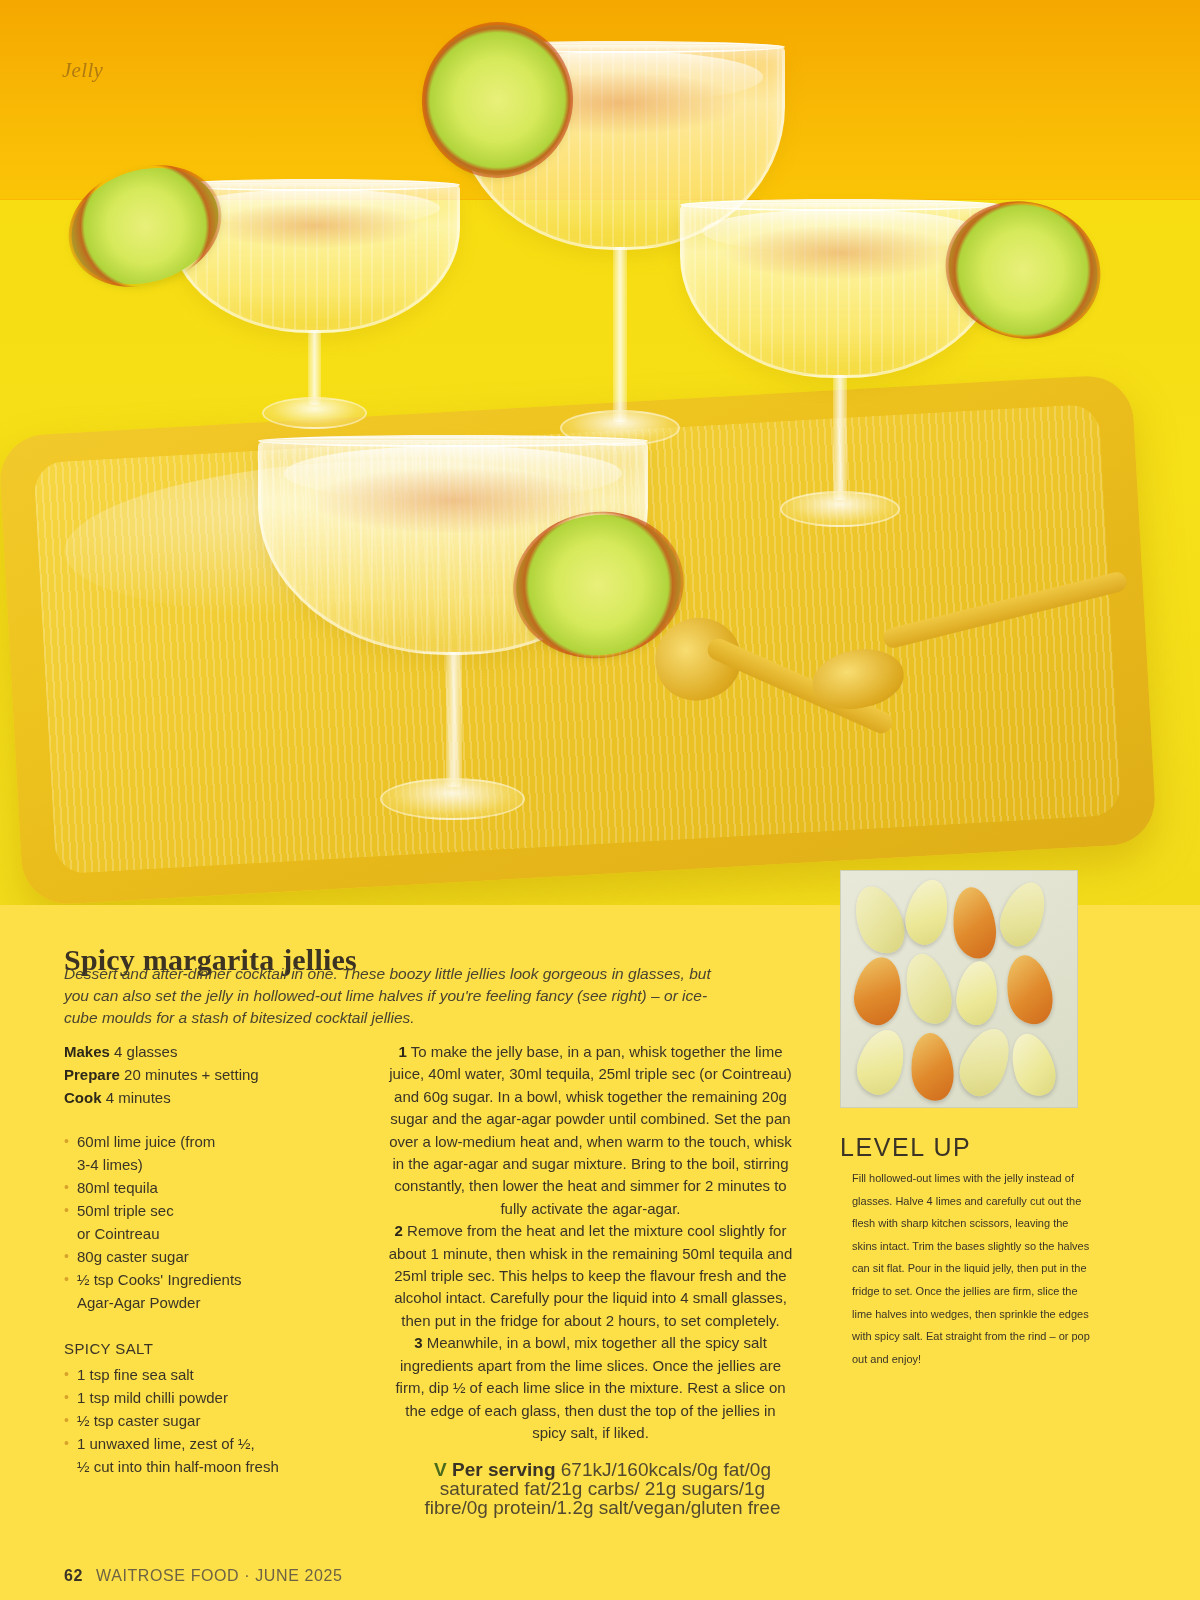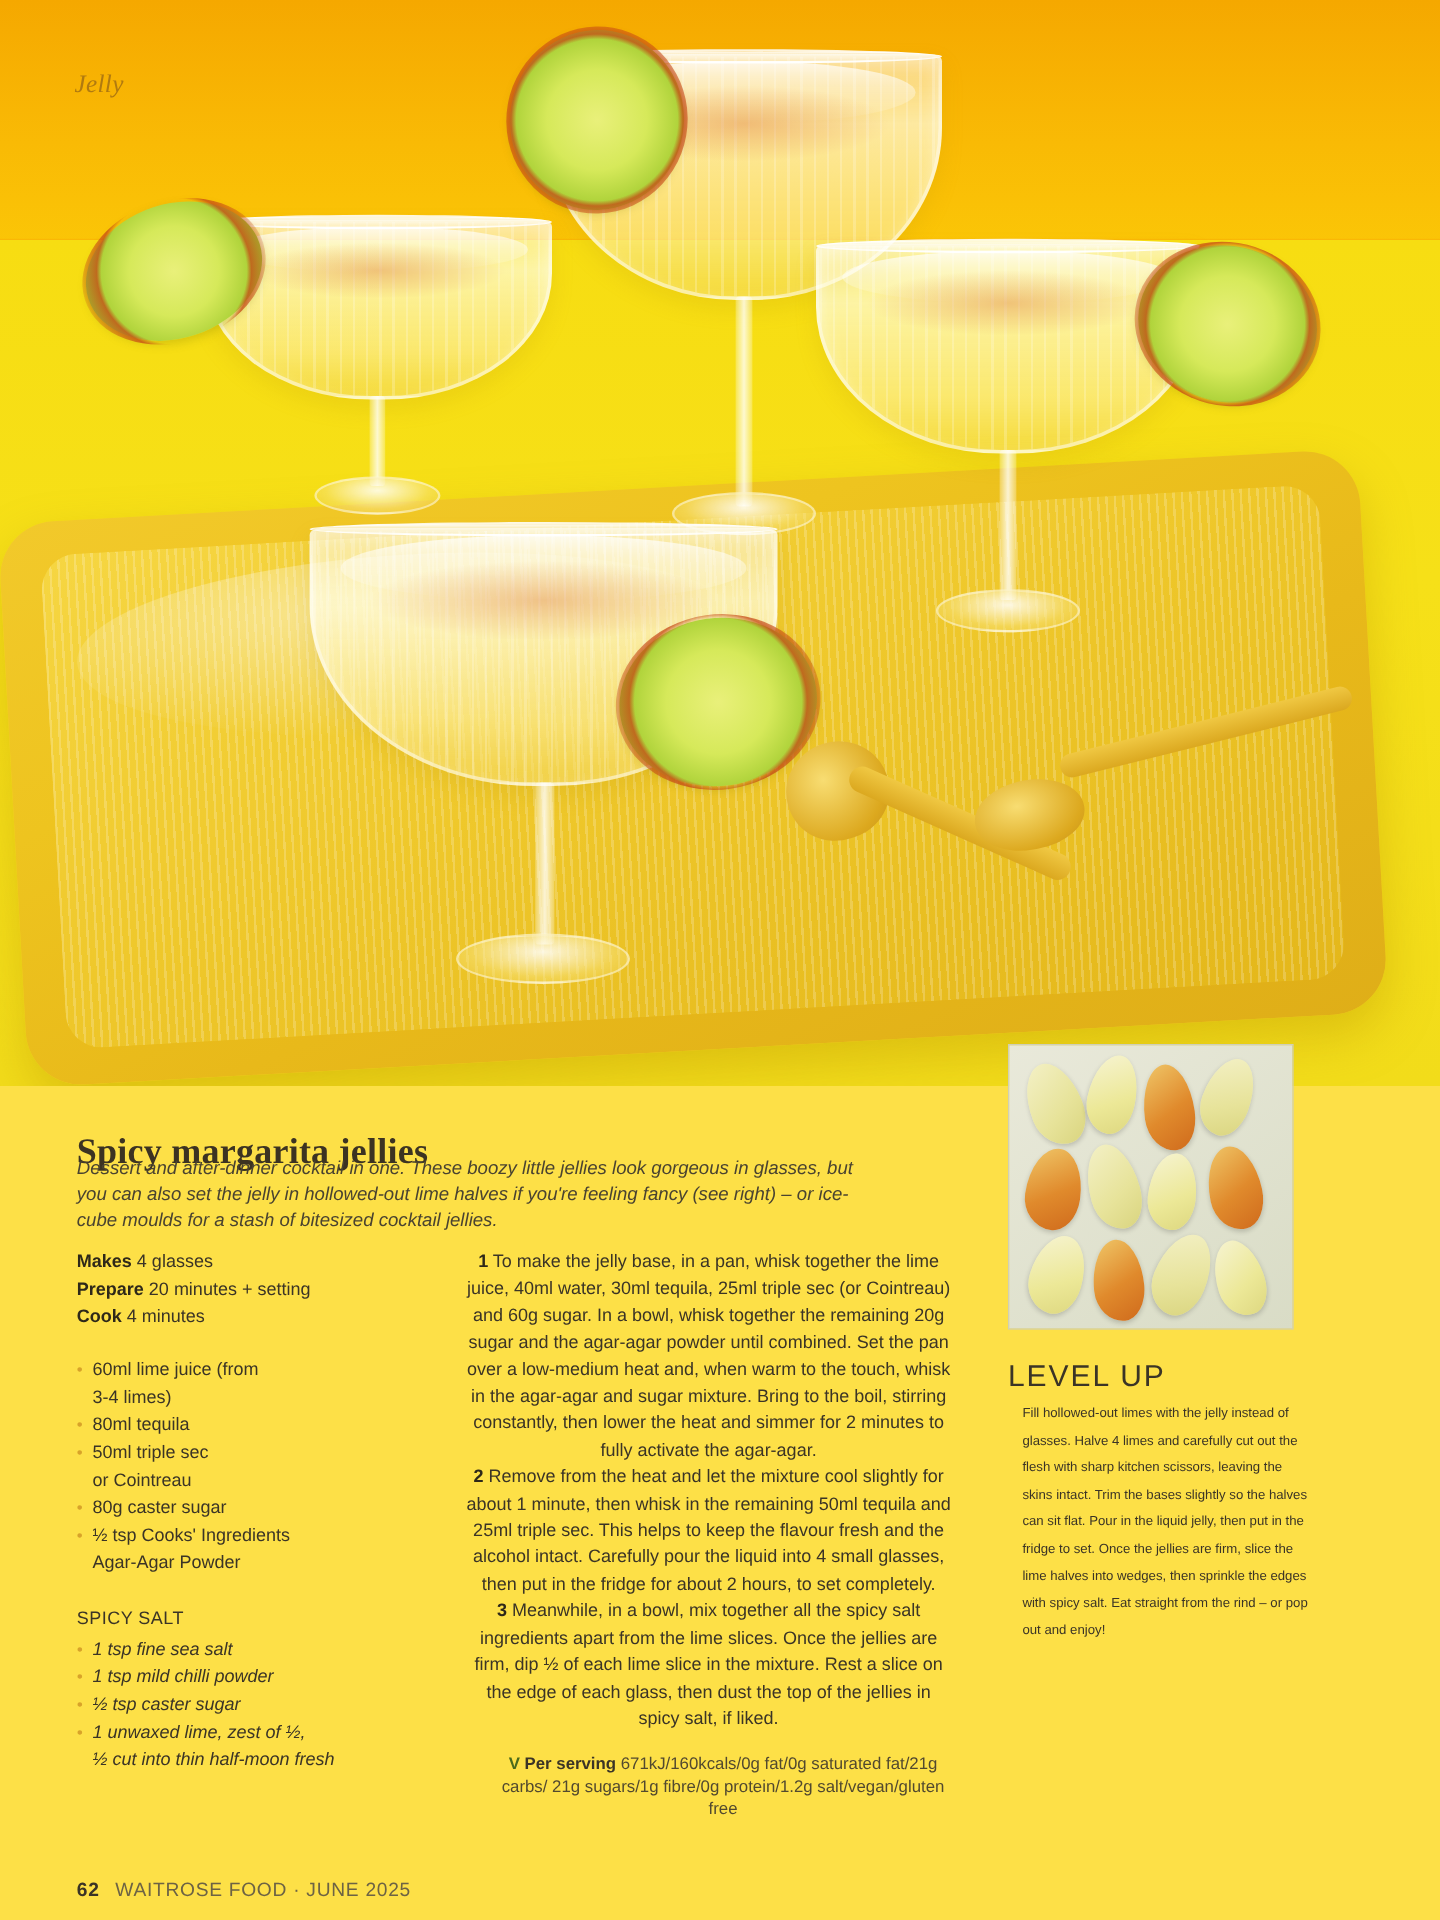--- a/index.html
+++ b/index.html
@@ -180,21 +180,21 @@
   }
 
   .col-mid {
     position:absolute; left: 388px; top:136px; width: 405px;
     font-size: 15px; line-height: 22.4px; color:#3b3426;
     text-align: center;
   }
   .col-mid p { margin: 0; }
   .step-num { font-weight: bold; color:#2e2819; }
   .nutrition {
-    margin-top: 16px; font-size: 14px; line-height: 19px; color:#52492f;margin-left:24px;
+    margin-top: 16px; font-size: 19px; line-height: 19px; color:#52492f;margin-left:24px;
   }
   .nutrition .v { font-weight: bold; color:#4a6a1c; }
   .nutrition .perserv { font-weight: bold; color:#3b3426; }
 
   
   .levelup-photo {
     position:absolute; left: 840px; top: -35px; width: 238px; height: 238px;
     background: linear-gradient(145deg,#e9e9da,#d9dcc6);
     border: 1px solid #cfcfb8;
     overflow:hidden;
@@ -322,21 +322,21 @@
       <li class="cont">3-4 limes)</li>
       <li>80ml tequila</li>
       <li>50ml triple sec</li>
       <li class="cont">or Cointreau</li>
       <li>80g caster sugar</li>
       <li>½ tsp Cooks' Ingredients</li>
       <li class="cont">Agar-Agar Powder</li>
     </ul>
 
     <div class="sub-head">SPICY SALT</div>
-    <ul class="ing-list" style="margin-top:0;font-style:italic;">
+    <ul class="ing-list" style="margin-top:0;">
       <li>1 tsp fine sea salt</li>
       <li>1 tsp mild chilli powder</li>
       <li>½ tsp caster sugar</li>
       <li>1 unwaxed lime, zest of ½,</li>
       <li class="cont">½ cut into thin half-moon fresh</li>
     </ul>
   </div>
 
   <div class="col-mid">
     <p>

